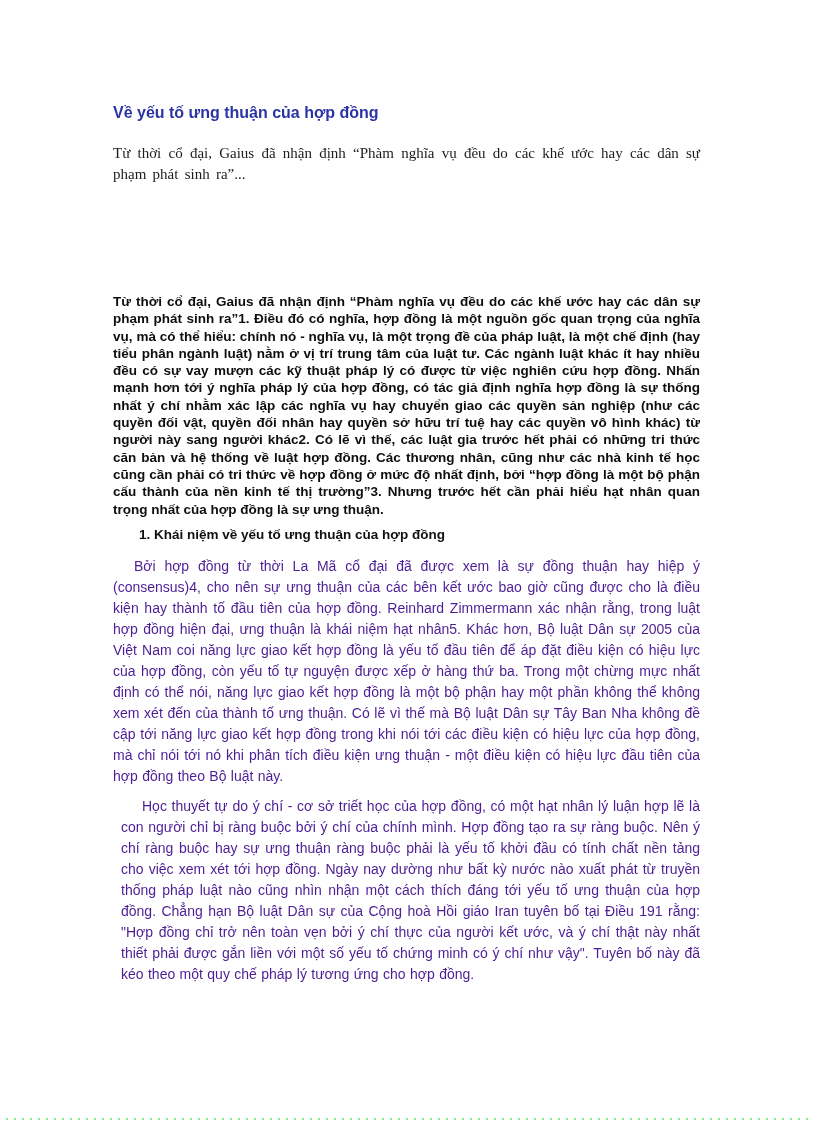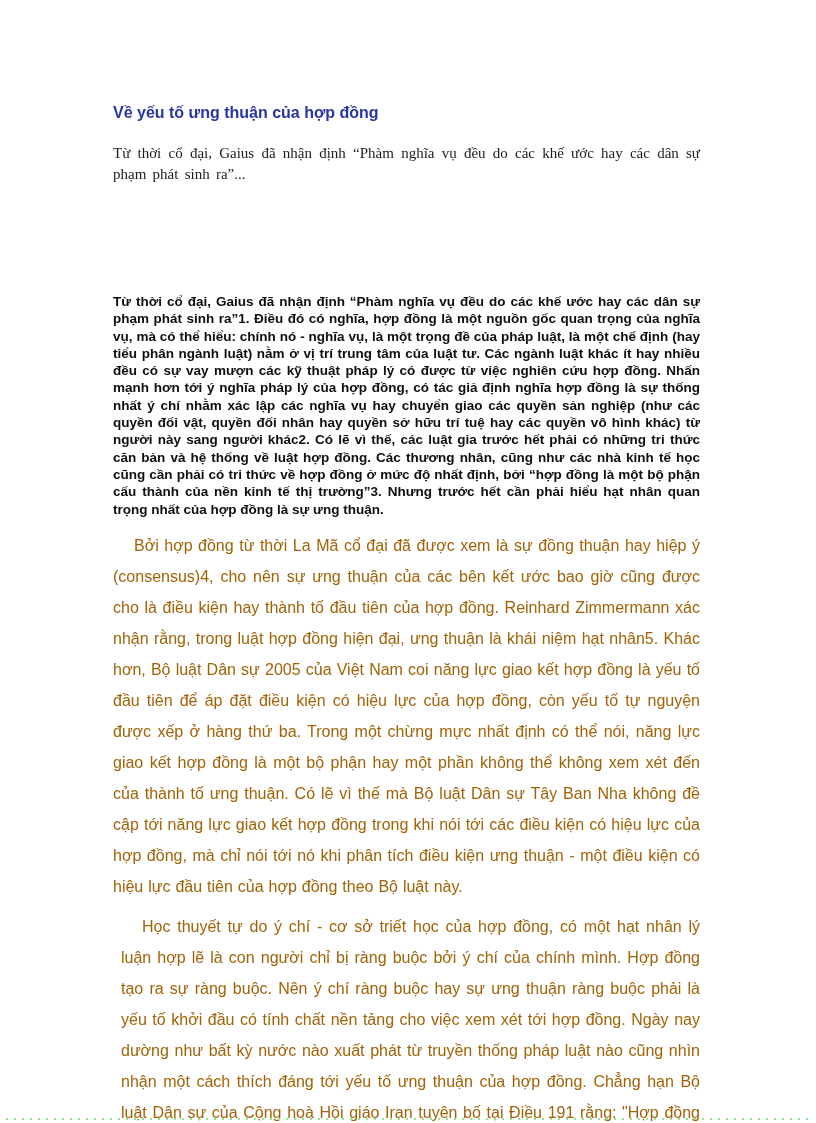--- a/index.html
+++ b/index.html
@@ -46,23 +46,23 @@
   }
   .section-heading {
     margin: 8px 0 0 0;
     padding-left: 26px;
     font-size: 13.5px;
     line-height: 18px;
     font-weight: 700;
     color: #111111;
   }
   .body-para {
-    font-size: 16px;
-    line-height: 31px;
-    color: #a16207;
+    font-size: 14px;
+    line-height: 21px;
+    color: #4c1d95;
     text-align: justify;
     text-indent: 21px;
     word-spacing: 0.5px;
   }
   .body-para.first {
     margin: 12px 0 0 0;
   }
   .body-para.second {
     margin: 9px 0 0 8px;
   }
@@ -83,20 +83,21 @@
 <body>
 
 <div class="page">
   <div class="content">
     <h1 class="doc-title">Về yếu tố ưng thuận của hợp đồng</h1>
 
     <p class="intro">Từ thời cổ đại, Gaius đã nhận định “Phàm nghĩa vụ đều do các khế ước hay các dân sự phạm phát sinh ra”...</p>
 
     <p class="lead">Từ thời cổ đại, Gaius đã nhận định “Phàm nghĩa vụ đều do các khế ước hay các dân sự phạm phát sinh ra”1. Điều đó có nghĩa, hợp đồng là một nguồn gốc quan trọng của nghĩa vụ, mà có thể hiểu: chính nó - nghĩa vụ, là một trọng đề của pháp luật, là một chế định (hay tiểu phân ngành luật) nằm ở vị trí trung tâm của luật tư. Các ngành luật khác ít hay nhiều đều có sự vay mượn các kỹ thuật pháp lý có được từ việc nghiên cứu hợp đồng. Nhấn mạnh hơn tới ý nghĩa pháp lý của hợp đồng, có tác giả định nghĩa hợp đồng là sự thống nhất ý chí nhằm xác lập các nghĩa vụ hay chuyển giao các quyền sản nghiệp (như các quyền đối vật, quyền đối nhân hay quyền sở hữu trí tuệ hay các quyền vô hình khác) từ người này sang người khác2. Có lẽ vì thế, các luật gia trước hết phải có những tri thức căn bản và hệ thống về luật hợp đồng. Các thương nhân, cũng như các nhà kinh tế học cũng cần phải có tri thức về hợp đồng ở mức độ nhất định, bởi “hợp đồng là một bộ phận cấu thành của nền kinh tế thị trường”3. Nhưng trước hết cần phải hiểu hạt nhân quan trọng nhất của hợp đồng là sự ưng thuận.</p>
 
+    <h2 class="section-heading">1. Khái niệm về yếu tố ưng thuận của hợp đồng</h2>
 
     <p class="body-para first">Bởi hợp đồng từ thời La Mã cổ đại đã được xem là sự đồng thuận hay hiệp ý (consensus)4, cho nên sự ưng thuận của các bên kết ước bao giờ cũng được cho là điều kiện hay thành tố đầu tiên của hợp đồng. Reinhard Zimmermann xác nhận rằng, trong luật hợp đồng hiện đại, ưng thuận là khái niệm hạt nhân5. Khác hơn, Bộ luật Dân sự 2005 của Việt Nam coi năng lực giao kết hợp đồng là yếu tố đầu tiên để áp đặt điều kiện có hiệu lực của hợp đồng, còn yếu tố tự nguyện được xếp ở hàng thứ ba. Trong một chừng mực nhất định có thể nói, năng lực giao kết hợp đồng là một bộ phận hay một phần không thể không xem xét đến của thành tố ưng thuận. Có lẽ vì thế mà Bộ luật Dân sự Tây Ban Nha không đề cập tới năng lực giao kết hợp đồng trong khi nói tới các điều kiện có hiệu lực của hợp đồng, mà chỉ nói tới nó khi phân tích điều kiện ưng thuận - một điều kiện có hiệu lực đầu tiên của hợp đồng theo Bộ luật này.</p>
 
     <p class="body-para second">Học thuyết tự do ý chí - cơ sở triết học của hợp đồng, có một hạt nhân lý luận hợp lẽ là con người chỉ bị ràng buộc bởi ý chí của chính mình. Hợp đồng tạo ra sự ràng buộc. Nên ý chí ràng buộc hay sự ưng thuận ràng buộc phải là yếu tố khởi đầu có tính chất nền tảng cho việc xem xét tới hợp đồng. Ngày nay dường như bất kỳ nước nào xuất phát từ truyền thống pháp luật nào cũng nhìn nhận một cách thích đáng tới yếu tố ưng thuận của hợp đồng. Chẳng hạn Bộ luật Dân sự của Cộng hoà Hồi giáo Iran tuyên bố tại Điều 191 rằng: "Hợp đồng chỉ trở nên toàn vẹn bởi ý chí thực của người kết ước, và ý chí thật này nhất thiết phải được gắn liền với một số yếu tố chứng minh có ý chí như vậy". Tuyên bố này đã kéo theo một quy chế pháp lý tương ứng cho hợp đồng.</p>
   </div>
 
   <div class="bottom-divider"></div>
 </div>
 
 </body></html>

